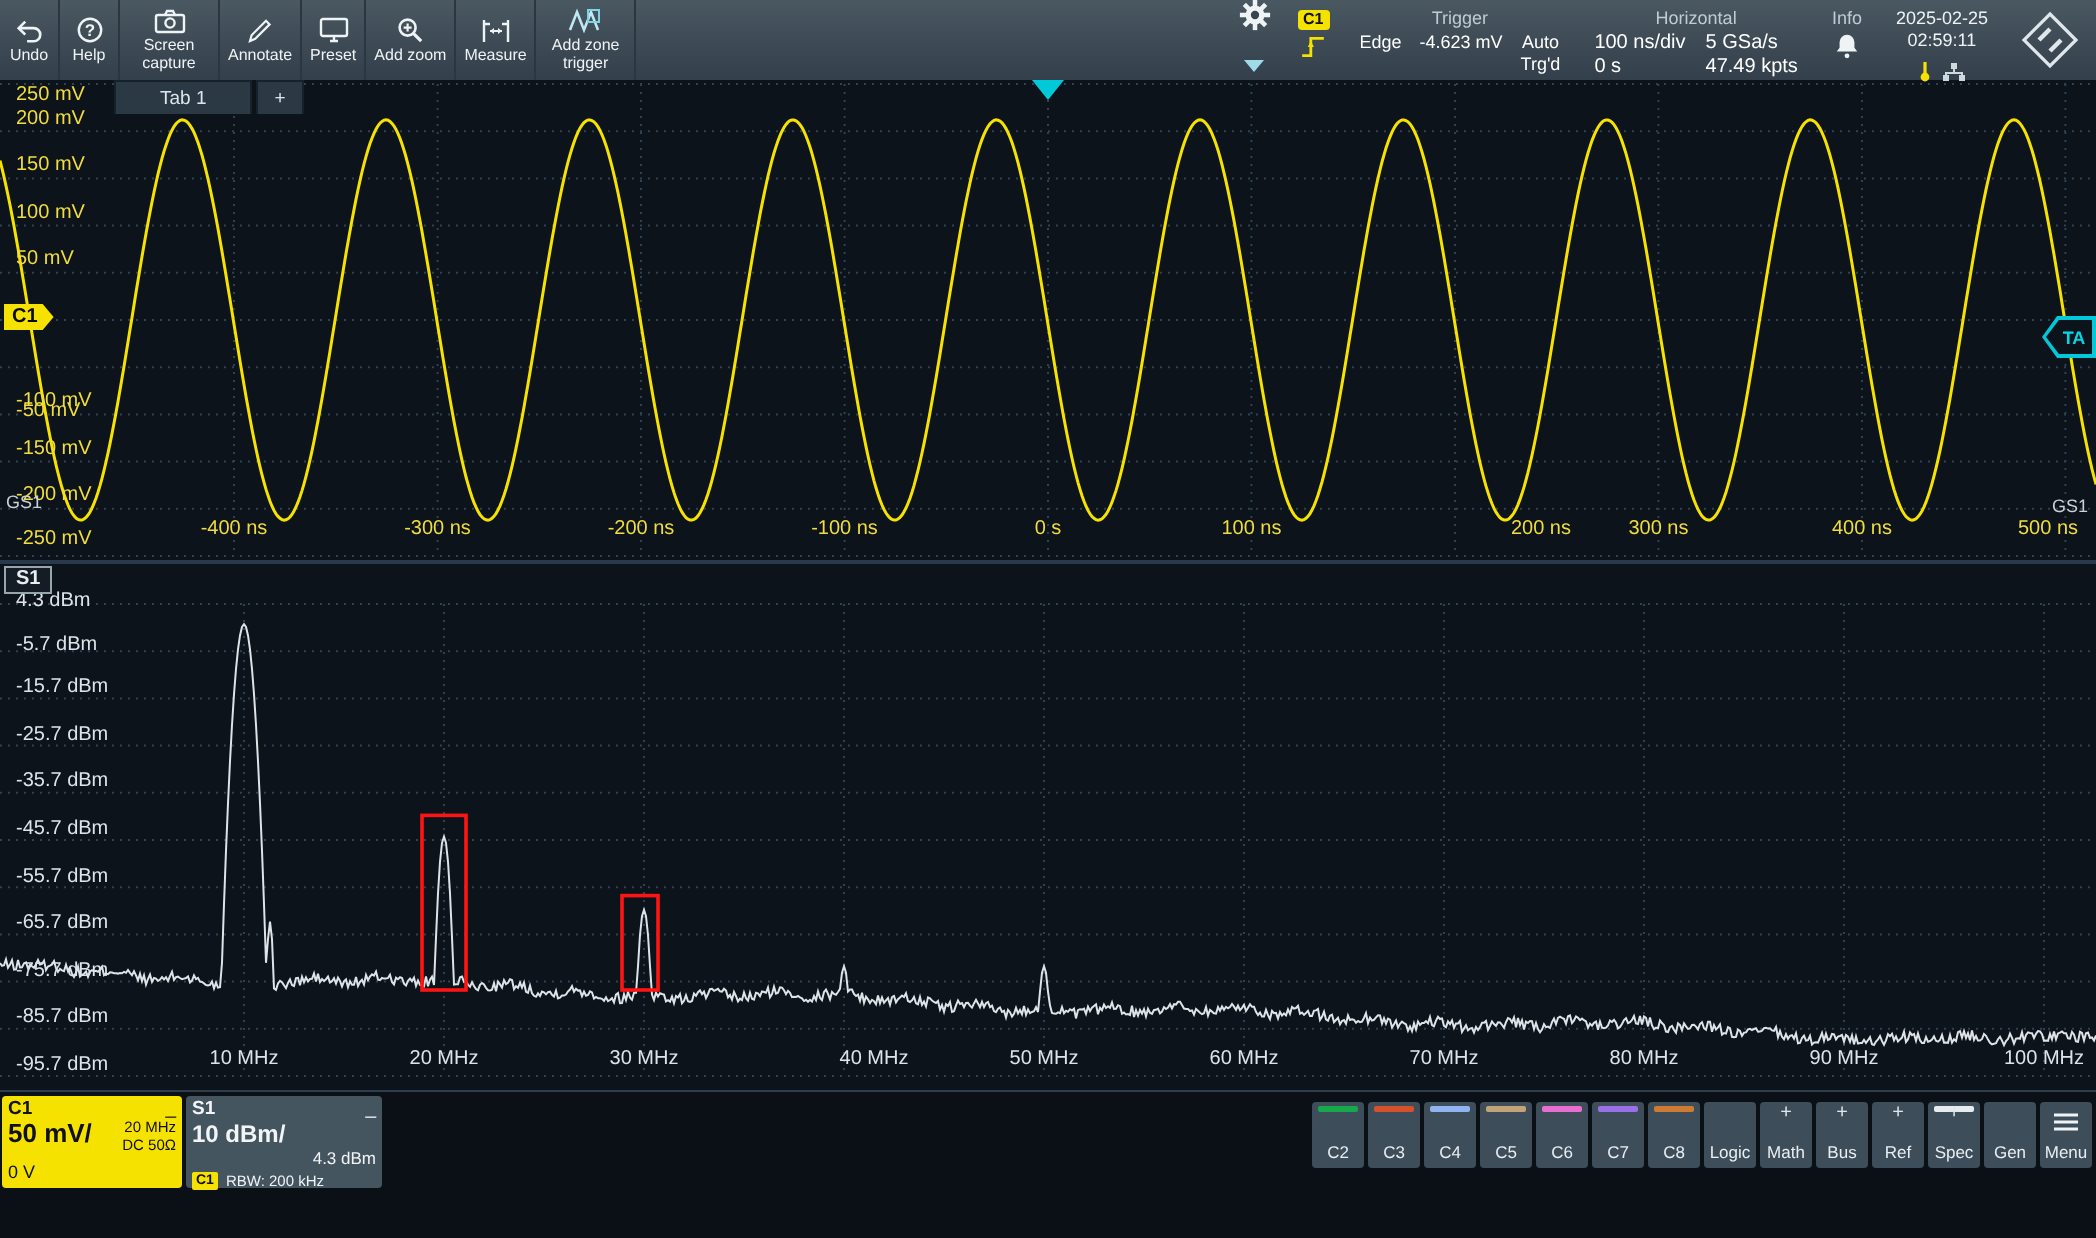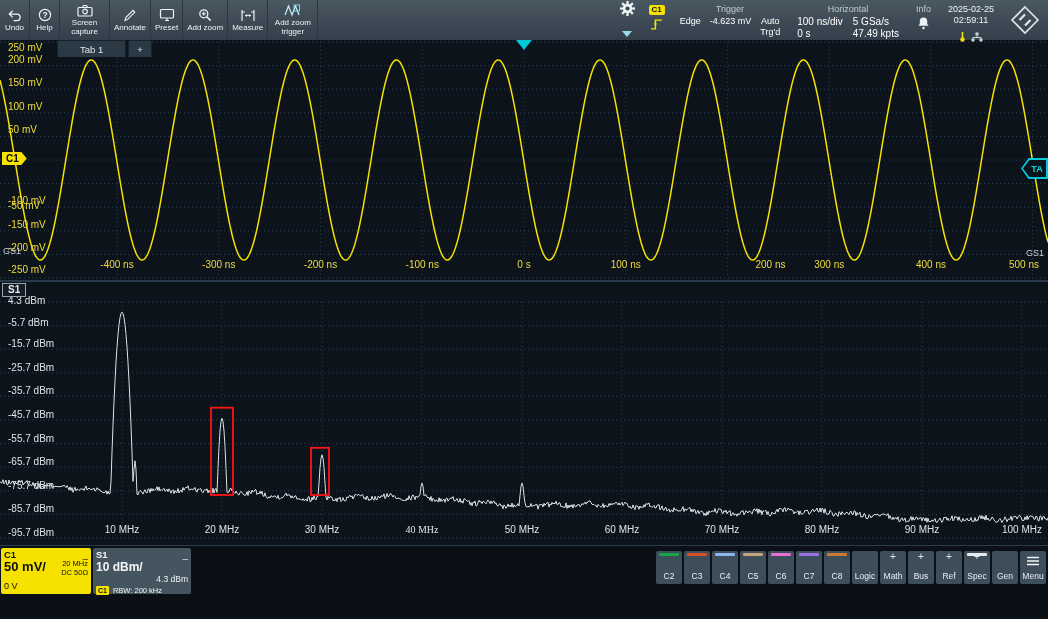--- a/index.html
+++ b/index.html
@@ -156,21 +156,21 @@
           </span>
           <span class="lbl">Measure</span>
         </div>
         <div class="tb-btn">
           <span class="ticon">
             <svg width="18" height="13" viewBox="0 0 18 13">
               <path d="M1 11 4.5 2 8 11 11.5 2 15 11" fill="none" stroke="#bfe9f2" stroke-width="1.3"></path>
               <rect x="10" y="1" width="5.5" height="6" fill="none" stroke="#7fd4e4" stroke-width="1"></rect>
             </svg>
           </span>
-          <span class="lbl">Add zoom trigger</span>
+          <span class="lbl">Add zone trigger</span>
         </div>
       </div>
 
     <div id="tb-right">
 
       <div class="tb-tool">
         <span>
           <svg viewBox="0 0 18 18" width="17" height="17">
             <g fill="#eef3f5">
               <rect x="7.8" y="1" width="2.4" height="16"></rect>
@@ -349,21 +349,21 @@
         <line x1="0" y1="232.4" x2="1048" y2="232.4" stroke="#2e4254" stroke-dasharray="1 3"></line>
         <line x1="0" y1="256.0" x2="1048" y2="256.0" stroke="#2e4254" stroke-dasharray="1 3"></line>
         <polyline points="0,199.5 1,200.9 2,200.6 3,197.7 4,201.9 5,200.3 6,198.1 7,202.8 8,202.7 9,198.0 10,201.7 11,201.6 12,199.7 13,199.2 14,202.2 15,200.4 16,201.1 17,201.9 18,200.1 19,198.0 20,200.3 21,200.0 22,198.3 23,203.0 24,201.3 25,200.8 26,200.2 27,198.5 28,202.1 29,203.9 30,202.5 31,203.2 32,203.6 33,200.3 34,203.6 35,201.9 36,204.9 37,206.5 38,204.5 39,201.4 40,206.3 41,205.4 42,204.9 43,203.7 44,206.4 45,203.8 46,203.1 47,203.6 48,203.4 49,203.9 50,202.9 51,201.4 52,205.6 53,204.7 54,205.1 55,204.2 56,204.3 57,204.6 58,204.6 59,204.8 60,204.5 61,204.6 62,203.9 63,204.4 64,203.0 65,204.4 66,205.6 67,203.6 68,205.7 69,208.1 70,204.8 71,208.6 72,205.6 73,210.3 74,207.5 75,205.2 76,208.9 77,207.0 78,207.3 79,208.5 80,207.8 81,206.5 82,207.7 83,206.6 84,208.5 85,206.1 86,203.9 87,208.0 88,206.6 89,206.3 90,207.0 91,207.6 92,207.3 93,207.0 94,206.2 95,209.2 96,208.3 97,205.7 98,207.5 99,206.9 100,208.8 101,209.0 102,209.7 103,210.5 104,210.7 105,210.4 106,208.7 107,212.2 108,209.3 109,211.8 110,211.6 111,199.4 112,170.0 113,143.4 114,119.7 115,98.7 116,80.5 117,65.1 118,52.5 119,42.7 120,35.7 121,31.5 122,30.1 123,31.5 124,35.7 125,42.7 126,52.5 127,65.1 128,80.5 129,98.7 130,119.7 131,143.4 132,170.0 133,199.4 134,187.6 135,178.8 136,187.6 137,212.2 138,212.9 139,209.7 140,208.4 141,209.1 142,210.6 143,212.1 144,209.5 145,207.7 146,210.5 147,211.0 148,207.1 149,206.9 150,210.6 151,206.4 152,209.1 153,206.7 154,208.7 155,207.5 156,207.4 157,204.7 158,208.7 159,204.9 160,209.0 161,207.5 162,208.5 163,207.6 164,206.3 165,209.2 166,208.6 167,207.1 168,209.8 169,206.8 170,208.5 171,211.2 172,208.7 173,207.7 174,211.6 175,208.6 176,210.4 177,210.4 178,206.5 179,211.0 180,208.9 181,207.9 182,210.2 183,205.5 184,208.1 185,206.3 186,205.2 187,205.8 188,203.8 189,207.8 190,208.1 191,207.0 192,207.3 193,207.3 194,207.0 195,205.4 196,209.0 197,210.2 198,206.8 199,207.6 200,206.6 201,207.0 202,209.8 203,210.8 204,208.4 205,207.3 206,208.6 207,206.8 208,210.9 209,208.3 210,210.5 211,210.8 212,211.2 213,206.2 214,211.1 215,207.9 216,206.4 217,210.5 218,186.7 219,164.7 220,148.9 221,139.5 222,136.3 223,139.5 224,148.9 225,164.7 226,186.7 227,210.3 228,210.1 229,210.1 230,206.6 231,206.3 232,209.0 233,208.7 234,210.3 235,211.4 236,209.1 237,211.0 238,212.5 239,213.1 240,210.4 241,209.5 242,210.2 243,211.9 244,213.1 245,213.2 246,212.9 247,209.5 248,213.6 249,208.8 250,210.2 251,211.8 252,208.1 253,210.0 254,209.4 255,207.6 256,208.0 257,212.6 258,211.1 259,211.9 260,209.3 261,211.8 262,209.2 263,213.9 264,214.4 265,210.8 266,214.6 267,215.9 268,216.4 269,214.7 270,216.0 271,213.8 272,214.2 273,215.2 274,214.1 275,213.8 276,215.4 277,216.3 278,213.4 279,217.2 280,216.8 281,215.8 282,215.8 283,215.3 284,213.7 285,212.8 286,211.1 287,213.9 288,212.4 289,213.3 290,213.2 291,216.1 292,213.8 293,215.9 294,215.5 295,213.7 296,214.2 297,217.3 298,216.5 299,217.1 300,217.1 301,217.4 302,218.4 303,216.7 304,218.6 305,218.0 306,217.1 307,219.2 308,215.3 309,214.5 310,219.6 311,219.5 312,215.1 313,218.0 314,214.0 315,216.8 316,217.9 317,214.4 318,214.4 319,201.2 320,185.5 321,176.1 322,172.9 323,176.1 324,185.5 325,201.2 326,215.3 327,218.0 328,214.3 329,216.2 330,214.6 331,215.0 332,215.3 333,218.7 334,218.1 335,218.8 336,216.3 337,219.6 338,216.0 339,216.8 340,215.0 341,219.6 342,218.4 343,215.6 344,218.6 345,219.0 346,218.5 347,214.8 348,215.9 349,214.1 350,213.2 351,215.1 352,213.8 353,217.0 354,215.0 355,212.6 356,212.4 357,213.4 358,212.9 359,212.4 360,213.7 361,213.8 362,212.4 363,213.3 364,216.7 365,215.5 366,217.8 367,214.0 368,216.1 369,218.7 370,217.3 371,218.0 372,214.2 373,217.1 374,218.3 375,214.3 376,217.4 377,217.8 378,214.4 379,214.7 380,216.1 381,213.7 382,214.0 383,214.4 384,211.8 385,216.7 386,215.1 387,211.4 388,214.8 389,214.4 390,211.7 391,211.8 392,213.1 393,215.1 394,213.4 395,214.4 396,216.6 397,216.4 398,216.5 399,216.0 400,216.7 401,217.2 402,218.5 403,217.9 404,218.9 405,217.9 406,218.8 407,216.0 408,218.0 409,213.7 410,216.9 411,218.1 412,214.0 413,212.8 414,214.9 415,217.7 416,214.0 417,215.0 418,215.4 419,214.0 420,212.4 421,204.4 422,201.2 423,204.4 424,213.8 425,212.8 426,212.8 427,215.0 428,216.0 429,215.3 430,218.4 431,214.4 432,219.4 433,216.3 434,217.7 435,219.5 436,217.9 437,218.6 438,220.1 439,215.7 440,219.6 441,216.7 442,219.4 443,218.2 444,217.0 445,220.4 446,216.6 447,216.0 448,219.2 449,217.6 450,216.7 451,215.8 452,216.5 453,214.6 454,218.5 455,219.0 456,218.2 457,216.5 458,219.6 459,220.1 460,216.5 461,220.5 462,218.8 463,221.2 464,216.7 465,217.2 466,218.3 467,219.0 468,219.5 469,218.5 470,222.8 471,220.5 472,223.9 473,220.1 474,221.0 475,219.0 476,224.0 477,223.6 478,220.7 479,218.3 480,220.0 481,219.5 482,221.6 483,219.5 484,219.4 485,220.8 486,221.8 487,219.7 488,217.9 489,219.7 490,221.6 491,218.9 492,221.5 493,219.6 494,219.0 495,221.6 496,220.8 497,223.5 498,224.1 499,222.4 500,221.7 501,223.9 502,223.4 503,226.8 504,222.9 505,224.1 506,226.3 507,224.9 508,221.9 509,224.7 510,223.0 511,225.1 512,221.0 513,225.4 514,222.7 515,224.6 516,224.0 517,223.6 518,221.6 519,224.0 520,213.8 521,204.4 522,201.2 523,204.4 524,213.8 525,220.8 526,224.5 527,224.8 528,224.9 529,224.2 530,224.6 531,221.5 532,224.6 533,223.4 534,223.9 535,222.6 536,223.2 537,222.3 538,227.2 539,223.1 540,222.6 541,222.8 542,222.3 543,224.9 544,221.3 545,223.5 546,221.8 547,221.0 548,220.2 549,225.1 550,221.9 551,223.1 552,220.3 553,222.0 554,221.1 555,221.9 556,219.2 557,222.5 558,222.4 559,220.6 560,221.1 561,224.9 562,224.3 563,225.2 564,225.0 565,225.5 566,220.9 567,226.5 568,223.1 569,225.8 570,223.0 571,224.8 572,222.6 573,226.2 574,222.4 575,224.4 576,224.9 577,223.0 578,222.9 579,222.3 580,224.7 581,223.8 582,221.6 583,222.5 584,221.8 585,220.1 586,222.2 587,220.1 588,220.3 589,218.9 590,218.9 591,220.5 592,222.3 593,222.5 594,222.5 595,223.5 596,223.2 597,225.3 598,222.5 599,223.4 600,224.4 601,225.1 602,224.6 603,221.5 604,225.8 605,223.0 606,223.8 607,224.6 608,224.8 609,221.5 610,223.4 611,221.2 612,222.9 613,221.4 614,222.1 615,221.5 616,220.0 617,221.3 618,222.9 619,220.8 620,223.1 621,221.9 622,220.4 623,223.5 624,221.9 625,220.1 626,221.4 627,221.4 628,223.9 629,225.5 630,224.3 631,226.2 632,226.2 633,222.9 634,225.6 635,227.6 636,223.4 637,224.6 638,224.4 639,227.3 640,224.0 641,225.8 642,224.7 643,225.7 644,222.7 645,224.9 646,221.5 647,222.3 648,222.0 649,220.9 650,224.9 651,224.3 652,225.4 653,224.5 654,223.4 655,226.0 656,226.0 657,223.3 658,223.2 659,222.5 660,228.0 661,226.4 662,223.9 663,227.7 664,228.4 665,225.8 666,225.3 667,229.1 668,228.0 669,226.9 670,230.2 671,228.5 672,228.0 673,229.9 674,225.7 675,228.0 676,227.7 677,227.9 678,229.4 679,228.5 680,229.1 681,228.8 682,227.0 683,224.6 684,229.6 685,226.8 686,228.3 687,227.9 688,226.7 689,225.6 690,225.7 691,229.8 692,227.1 693,229.8 694,227.3 695,227.8 696,231.7 697,230.1 698,228.3 699,231.8 700,229.9 701,228.8 702,229.6 703,230.2 704,233.4 705,231.2 706,233.6 707,229.7 708,232.7 709,228.8 710,230.5 711,229.5 712,229.5 713,228.6 714,229.7 715,226.5 716,230.5 717,231.1 718,228.3 719,226.4 720,227.5 721,227.2 722,230.9 723,231.6 724,228.7 725,230.1 726,228.2 727,231.9 728,229.8 729,229.8 730,228.5 731,234.0 732,232.3 733,230.6 734,233.2 735,232.3 736,232.0 737,234.3 738,231.5 739,233.0 740,231.6 741,229.4 742,229.4 743,228.5 744,232.9 745,231.0 746,228.7 747,230.0 748,230.9 749,229.1 750,229.2 751,230.4 752,231.9 753,229.1 754,227.0 755,227.5 756,229.2 757,226.7 758,231.6 759,227.0 760,230.6 761,228.2 762,232.8 763,228.8 764,229.5 765,228.5 766,228.6 767,232.6 768,229.5 769,232.5 770,234.1 771,232.8 772,230.1 773,231.6 774,231.3 775,232.0 776,229.1 777,227.3 778,230.1 779,226.9 780,226.3 781,226.9 782,227.4 783,229.9 784,226.1 785,225.7 786,229.5 787,228.2 788,226.2 789,226.9 790,228.1 791,227.3 792,228.1 793,228.7 794,231.9 795,229.8 796,230.8 797,229.4 798,228.8 799,232.9 800,228.8 801,231.8 802,232.1 803,231.8 804,230.7 805,228.3 806,229.0 807,227.9 808,229.4 809,232.2 810,231.5 811,230.0 812,228.0 813,227.1 814,229.6 815,229.1 816,228.0 817,226.0 818,229.7 819,230.0 820,226.0 821,230.2 822,226.2 823,226.9 824,231.2 825,226.7 826,230.7 827,232.6 828,231.8 829,232.1 830,228.2 831,229.5 832,230.5 833,233.8 834,234.0 835,231.6 836,231.0 837,232.9 838,234.4 839,229.7 840,230.6 841,233.1 842,229.7 843,231.2 844,232.4 845,232.2 846,230.5 847,230.4 848,231.3 849,232.7 850,230.0 851,229.1 852,232.1 853,232.9 854,228.9 855,228.9 856,233.9 857,230.5 858,232.7 859,231.7 860,230.2 861,235.3 862,234.5 863,234.8 864,231.6 865,232.1 866,236.4 867,236.6 868,236.4 869,232.8 870,233.5 871,235.9 872,234.3 873,234.2 874,232.7 875,232.4 876,233.0 877,232.5 878,232.1 879,233.9 880,233.8 881,233.3 882,232.1 883,231.9 884,232.3 885,232.2 886,233.2 887,233.4 888,231.5 889,236.6 890,233.5 891,236.4 892,237.6 893,235.1 894,237.4 895,235.9 896,235.6 897,237.3 898,234.7 899,239.7 900,239.5 901,237.0 902,235.8 903,238.3 904,238.1 905,235.9 906,240.3 907,239.3 908,239.1 909,239.3 910,236.9 911,234.5 912,238.4 913,234.9 914,238.0 915,237.5 916,235.0 917,235.2 918,237.7 919,236.3 920,236.0 921,235.5 922,238.9 923,235.5 924,236.3 925,238.9 926,235.7 927,240.2 928,236.2 929,239.8 930,239.5 931,239.5 932,237.9 933,239.5 934,238.1 935,236.6 936,240.1 937,240.5 938,238.8 939,237.7 940,236.0 941,238.6 942,240.4 943,238.2 944,235.1 945,236.1 946,234.9 947,238.2 948,236.2 949,238.7 950,237.7 951,236.8 952,233.8 953,239.0 954,237.6 955,234.2 956,235.6 957,235.0 958,238.4 959,234.7 960,238.1 961,239.5 962,239.5 963,236.5 964,238.9 965,238.5 966,237.8 967,236.2 968,238.4 969,238.8 970,238.0 971,235.5 972,239.3 973,239.2 974,239.4 975,235.5 976,239.3 977,237.6 978,238.5 979,234.1 980,233.6 981,236.8 982,233.6 983,237.0 984,234.6 985,238.1 986,233.2 987,237.9 988,236.0 989,238.3 990,238.3 991,237.5 992,235.0 993,235.9 994,237.8 995,239.4 996,240.2 997,239.9 998,239.6 999,237.6 1000,236.4 1001,238.3 1002,240.6 1003,238.5 1004,237.5 1005,234.8 1006,236.9 1007,239.8 1008,237.3 1009,237.1 1010,237.4 1011,234.1 1012,238.6 1013,235.5 1014,234.2 1015,234.5 1016,234.6 1017,237.0 1018,234.9 1019,233.5 1020,233.7 1021,235.1 1022,238.4 1023,238.3 1024,238.4 1025,234.9 1026,237.7 1027,233.7 1028,237.6 1029,234.7 1030,234.3 1031,233.7 1032,234.6 1033,234.6 1034,237.2 1035,237.3 1036,234.0 1037,235.3 1038,238.7 1039,238.9 1040,233.9 1041,234.5 1042,238.2 1043,234.6 1044,234.3 1045,237.0 1046,236.7 1047,238.3 1048,235.7" fill="none" stroke="#dde3e6" stroke-width="1"></polyline>
         <rect x="211.0" y="125.7" width="22.0" height="87.3" fill="none" stroke="#ff1414" stroke-width="1.8"></rect>
         <rect x="311.0" y="165.8" width="18.0" height="47.2" fill="none" stroke="#ff1414" stroke-width="1.8"></rect>
       </svg>
     <div id="spec-labels" class="lab-overlay">
         <span class="xlab2" style="left: 122px;">10 MHz</span>
         <span class="xlab2" style="left: 222px;">20 MHz</span>
         <span class="xlab2" style="left: 322px;">30 MHz</span>
-        <span class="xlab2" style="left: 422px; font-family: Liberation Serif, serif;">40 MHz</span>
+        <span class="xlab2" style="left: 437px;">40 MHz</span>
         <span class="xlab2" style="left: 522px;">50 MHz</span>
         <span class="xlab2" style="left: 622px;">60 MHz</span>
         <span class="xlab2" style="left: 722px;">70 MHz</span>
         <span class="xlab2" style="left: 822px;">80 MHz</span>
         <span class="xlab2" style="left: 922px;">90 MHz</span>
         <span class="xlab2" style="left: 1022px;">100 MHz</span>
         <span class="ylab2" style="top: 13px;">4.3 dBm</span>
         <span class="ylab2" style="top: 35px;">-5.7 dBm</span>
         <span class="ylab2" style="top: 56.2px;">-15.7 dBm</span>
         <span class="ylab2" style="top: 79.8px;">-25.7 dBm</span>

